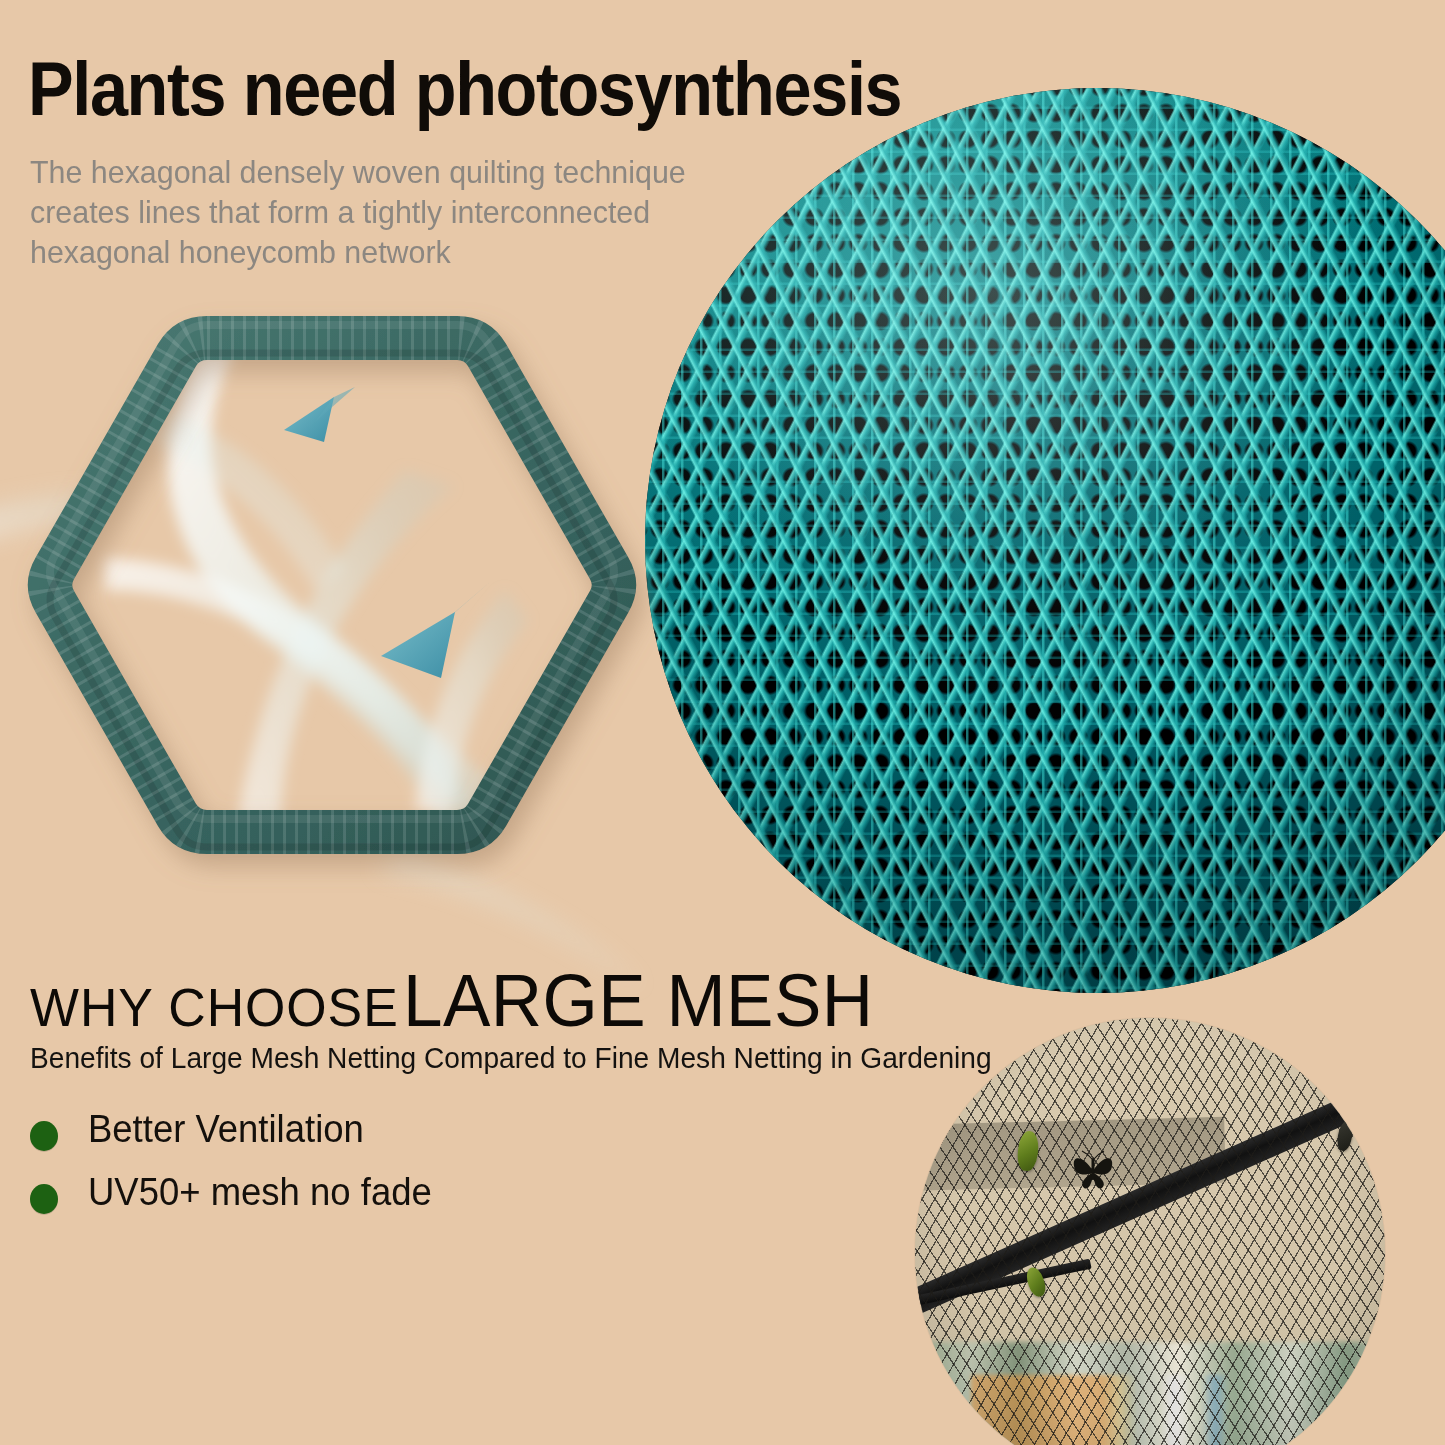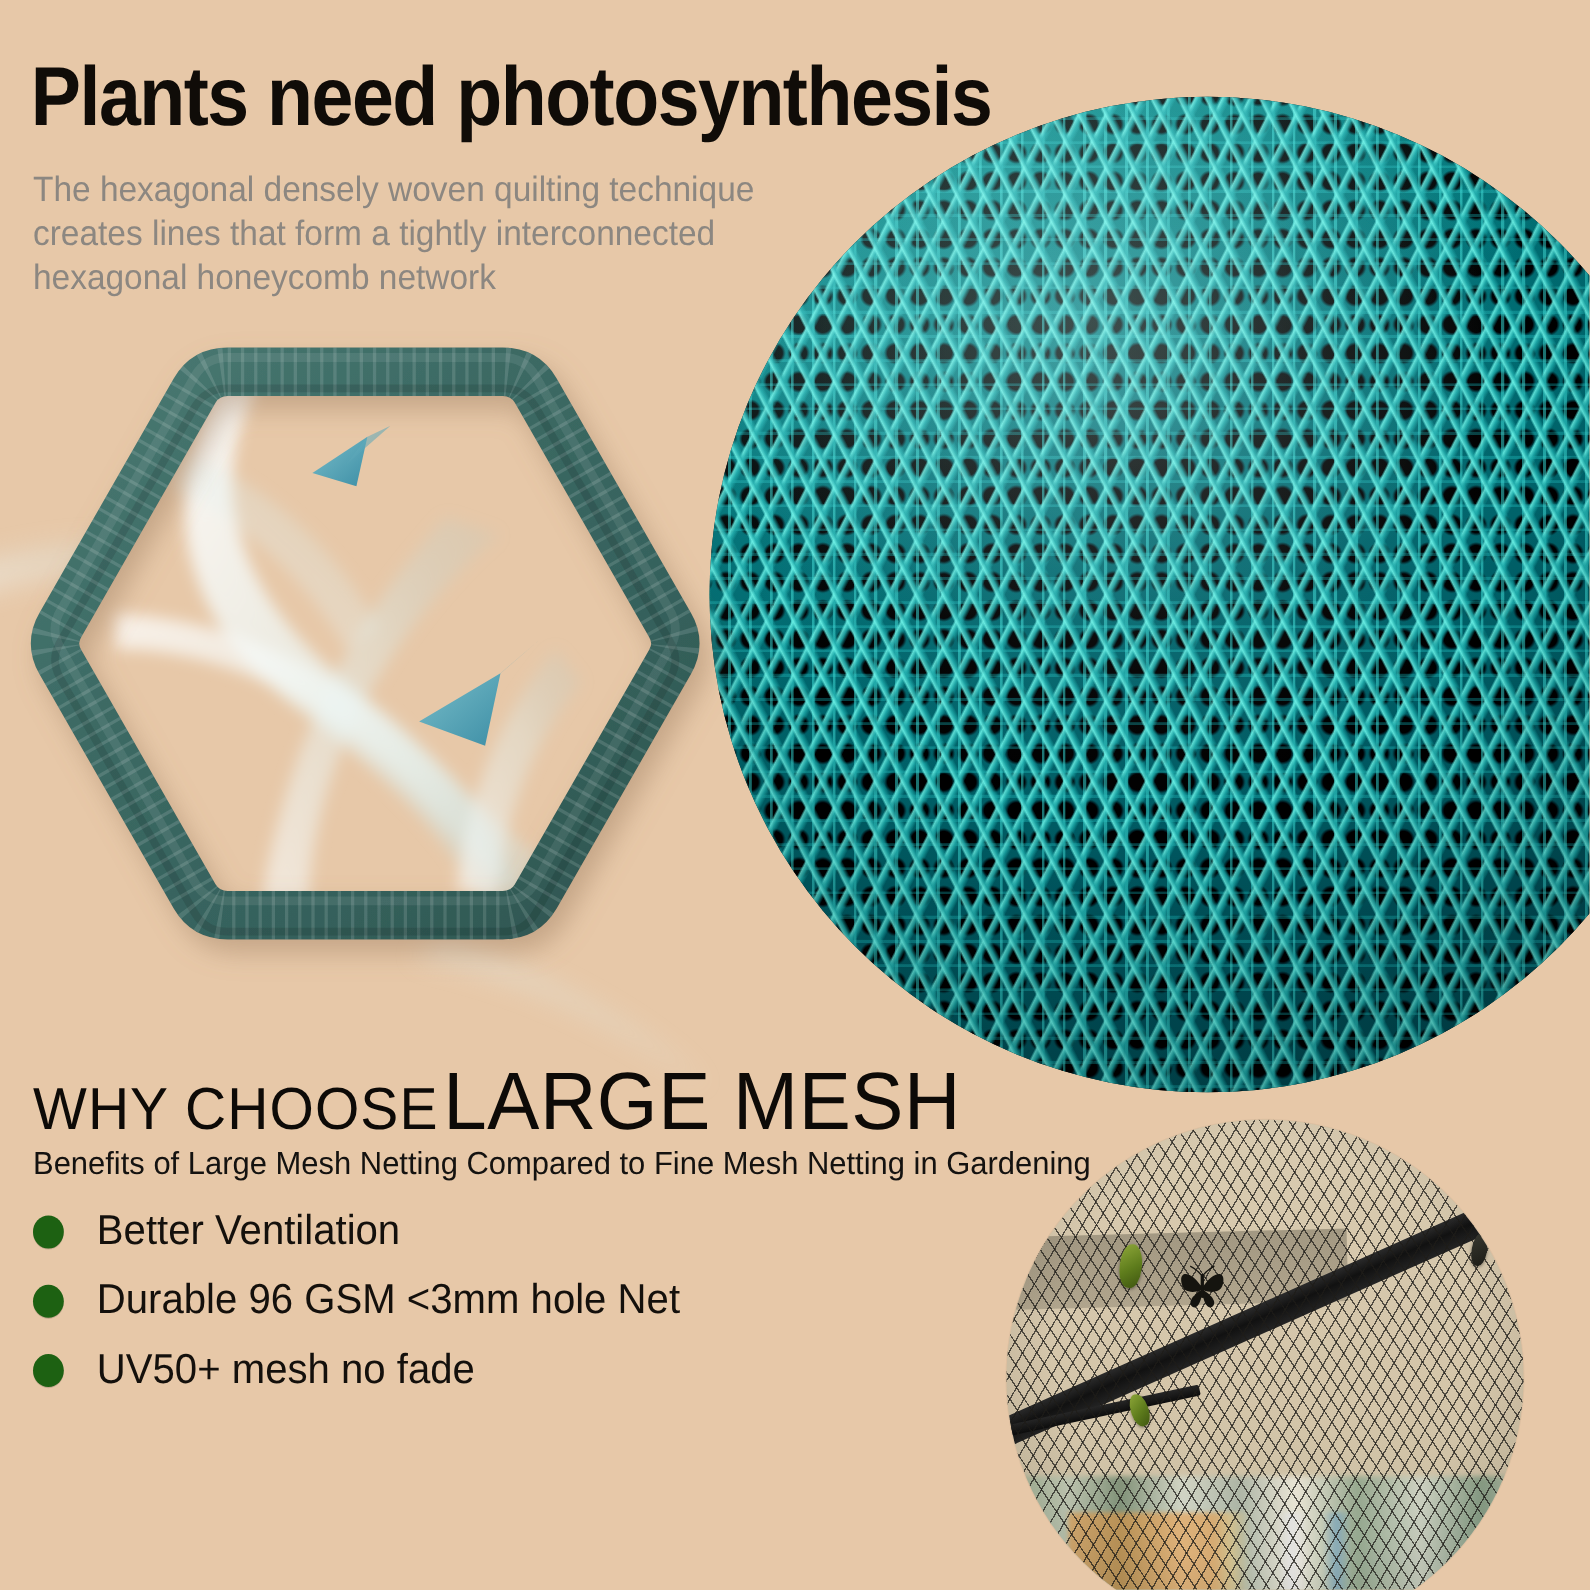--- a/index.html
+++ b/index.html
@@ -114,21 +114,21 @@
     transform:scaleX(0.97);transform-origin:left top;
     z-index:40;
   }
 
   
   .bullets{
     position:absolute;left:30px;top:1088px;z-index:40;
     width:870px;
   }
   .bullet-row{
-    display:flex;align-items:center;
+    display:flex;align-items:flex-end;
     height:63px;
   }
   .bullet-dot{
     width:28px;height:30px;border-radius:50%;
     background:#1d6112;flex:0 0 auto;margin-right:30px;
     box-shadow:0 1px 0 rgba(0,0,0,0.15);
   }
   .bullet-text{
     font-family:"Liberation Sans Narrow","Liberation Sans",sans-serif;
     font-size:38px;color:#14100c;white-space:nowrap;
@@ -311,24 +311,20 @@
 
   <div class="why-sub">Benefits of Large Mesh Netting Compared to Fine Mesh Netting in Gardening</div>
 
   <div class="bullets">
     <div class="bullet-row">
       <span class="bullet-dot"></span>
       <span class="bullet-text">Better Ventilation</span>
     </div>
     <div class="bullet-row">
       <span class="bullet-dot"></span>
-      <span class="bullet-text">Durable  96 GSM &lt;3mm hole Net</span>
-    </div>
-    <div class="bullet-row">
-      <span class="bullet-dot"></span>
       <span class="bullet-text">UV50+ mesh no fade</span>
     </div>
   </div>
 
   <div class="photo-circle">
     <div class="pc-sky"></div>
     <div class="pc-band"></div>
     <div class="pc-outdoor"></div>
     <div class="pc-outdoor2"></div>
     <div class="pc-bar"></div>

